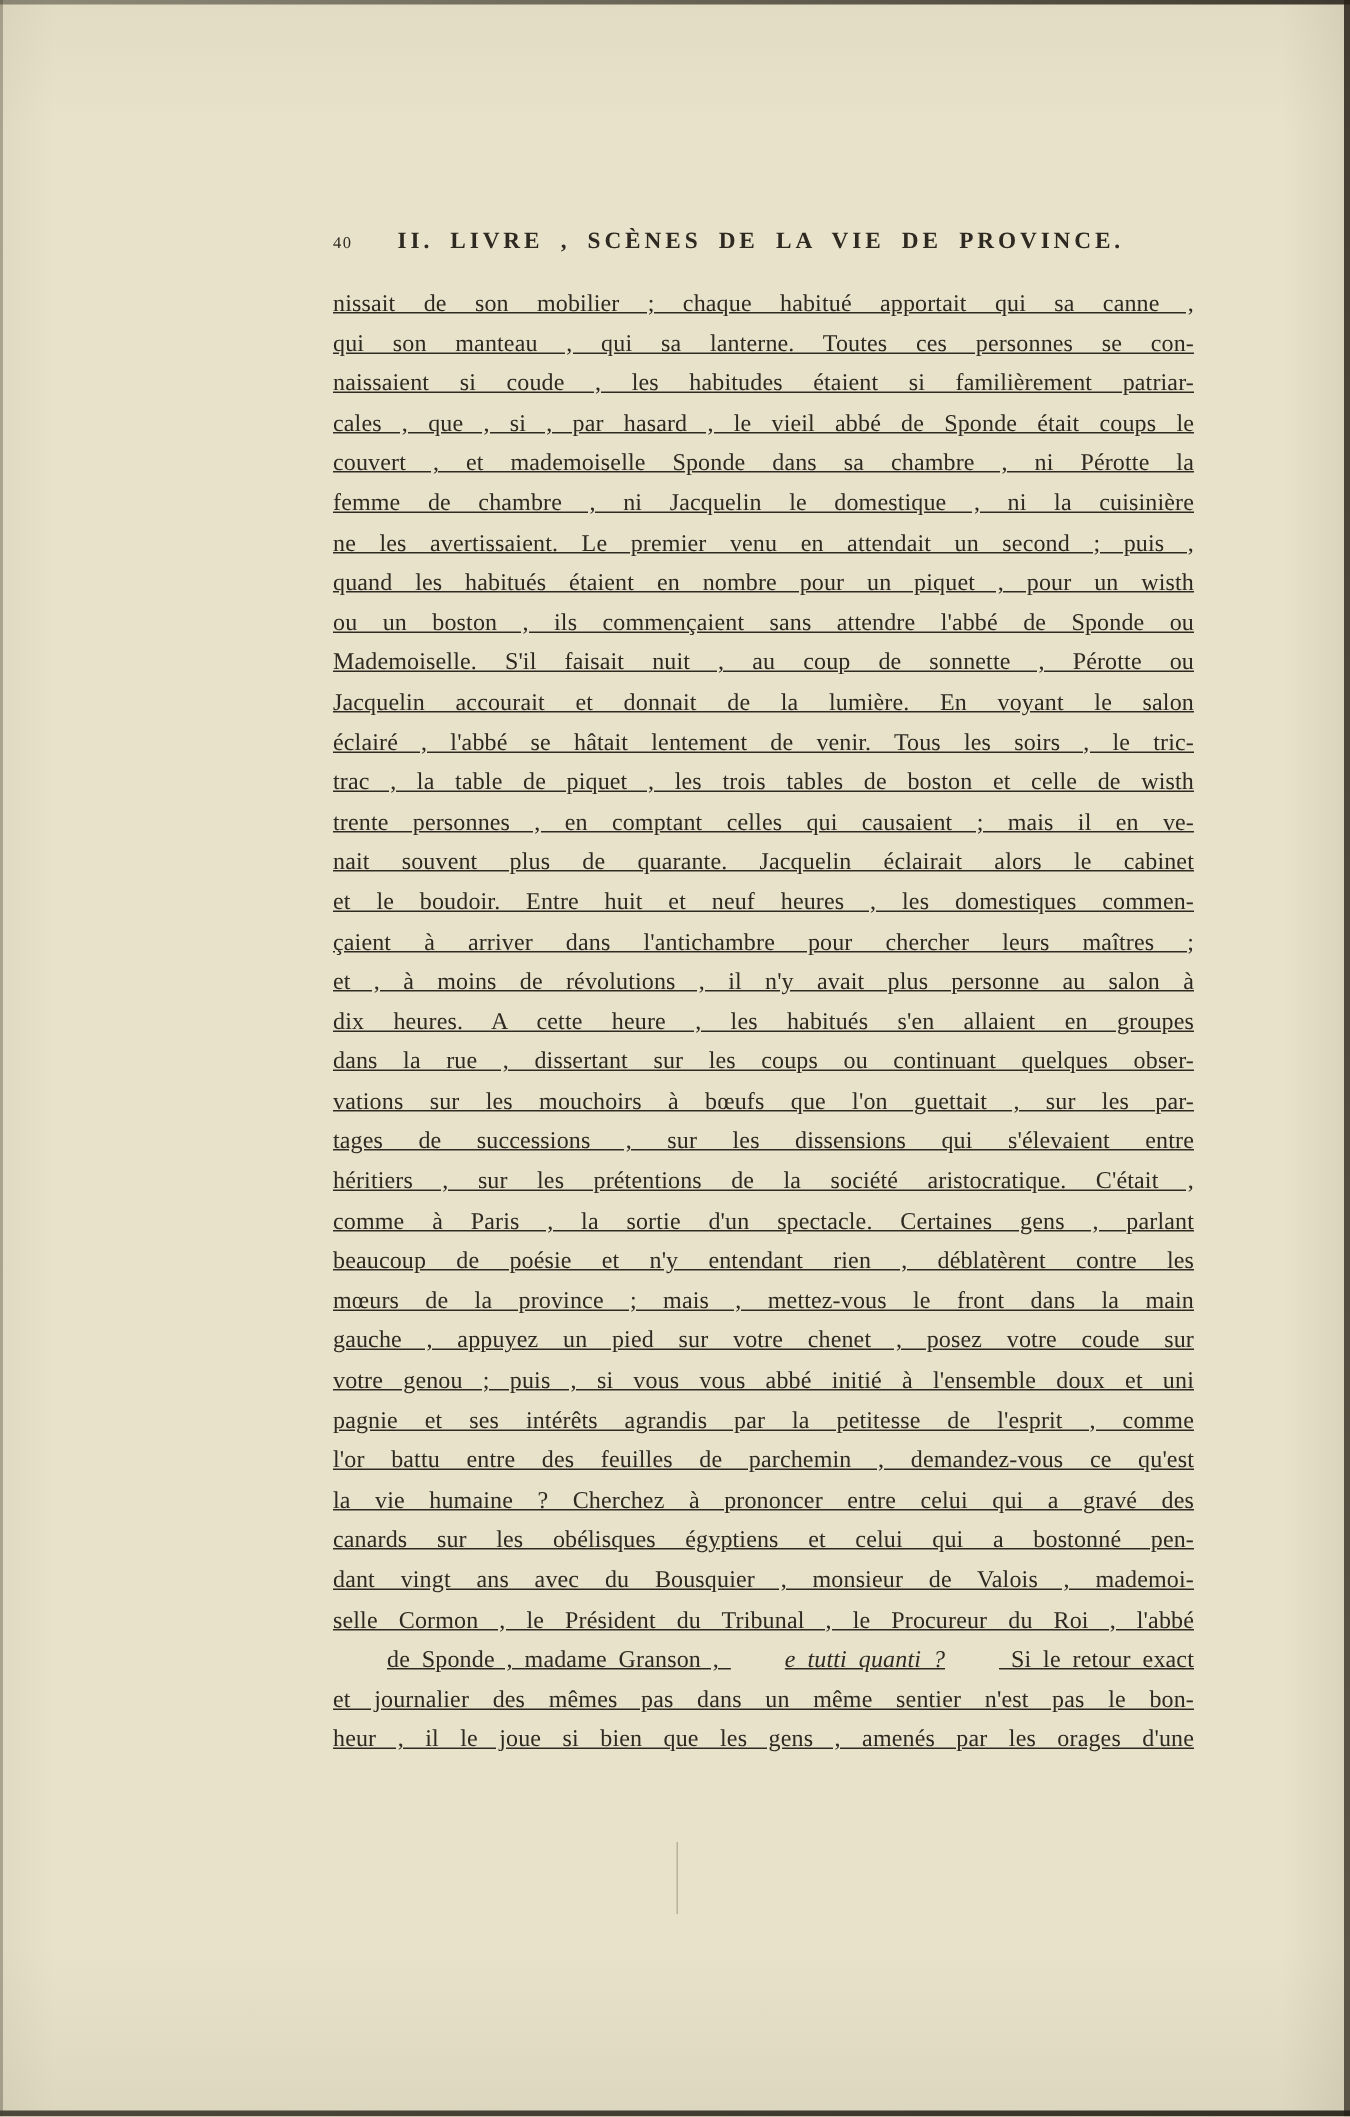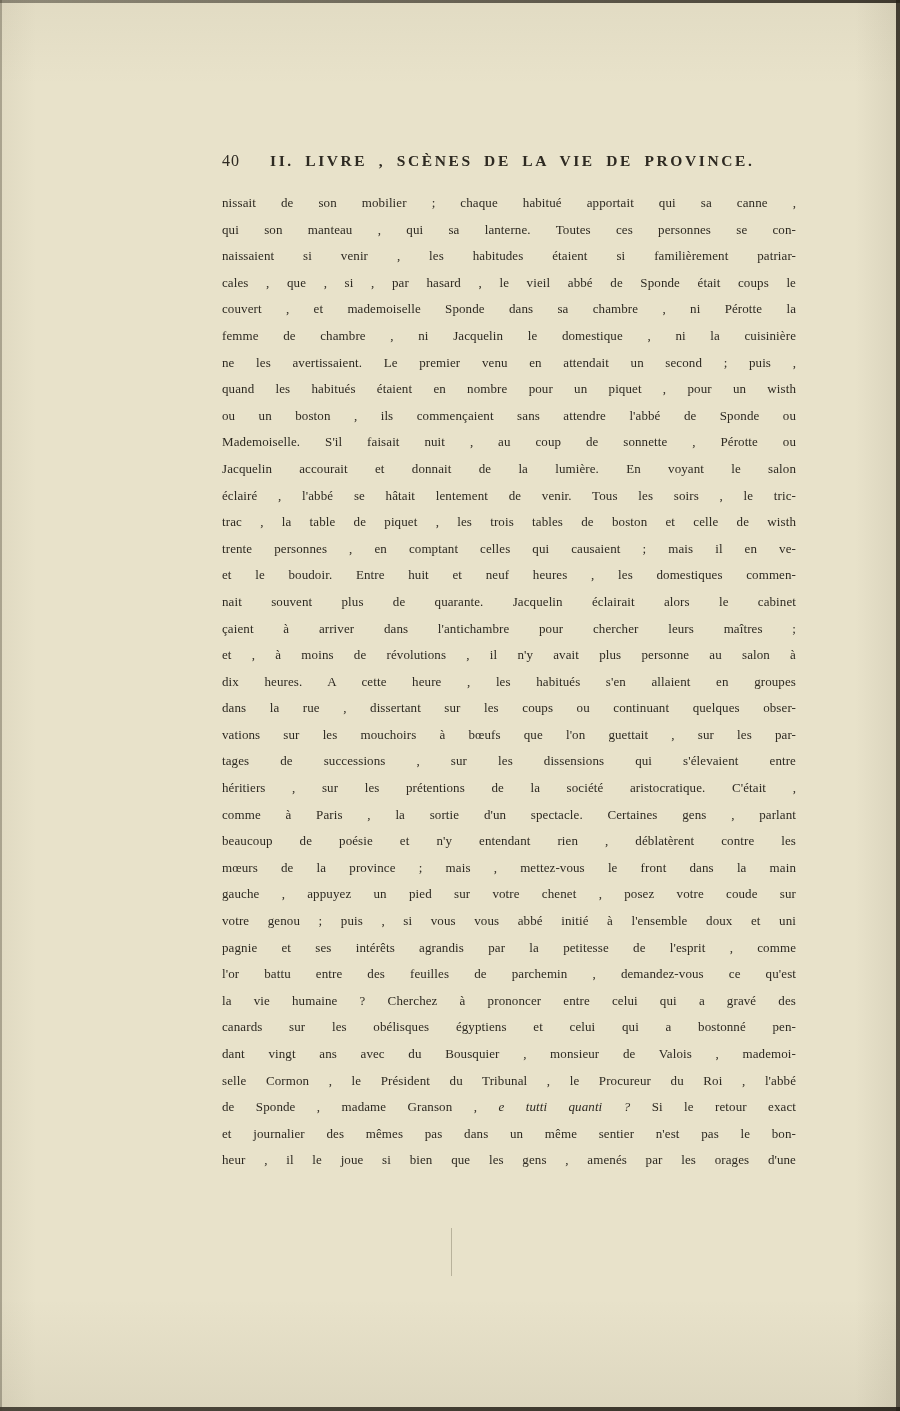--- a/index.html
+++ b/index.html
@@ -47,47 +47,48 @@
     left: 222px;
     width: 574px;
     display: flex;
     align-items: baseline;
     font-size: 15.5px;
     font-weight: bold;
   }
   .page-number {
     letter-spacing: 1px;
     margin-right: 30px;
-    font-size: 16px;
+    font-size: 11px;
     font-weight: normal;
   }
   .header-title {
     flex: 1;
     letter-spacing: 2.6px;
     word-spacing: 5px;
     white-space: nowrap;
   }
   
   .text-block {
     position: absolute;
     top: 190px;
     left: 222px;
     width: 574px;
   }
   .line {
-    font-size: 13px;
+    font-size: 16px;
     line-height: 26.6px;
     height: 26.6px;
     text-align: justify;
     text-align-last: justify;
     white-space: nowrap;
     overflow: visible;
     letter-spacing: 0.1px;
+    text-decoration: underline;
   }
-  .line span { white-space: pre-wrap; }
+  .line span { white-space: pre-wrap; margin-left: 36px; }
   .italic { font-style: italic; }
 </style>
 </head>
 <body>
 
 <div class="page">
 
   <div class="edge-top"></div>
   <div class="edge-right"></div>
   <div class="edge-bottom"></div>
@@ -95,34 +96,34 @@
   <div class="crease"></div>
 
   <header class="running-header">
     <span class="page-number">40</span>
     <span class="header-title">II. LIVRE , SCÈNES DE LA VIE DE PROVINCE.</span>
   </header>
 
   <main class="text-block">
       <div class="line">nissait de son mobilier ; chaque habitué apportait qui sa canne ,</div>
       <div class="line">qui son manteau , qui sa lanterne. Toutes ces personnes se con-</div>
-      <div class="line">naissaient si venir , les habitudes étaient si familièrement patriar-</div>
+      <div class="line">naissaient si coude , les habitudes étaient si familièrement patriar-</div>
       <div class="line">cales , que , si , par hasard , le vieil abbé de Sponde était coups le</div>
       <div class="line">couvert , et mademoiselle Sponde dans sa chambre , ni Pérotte la</div>
       <div class="line">femme de chambre , ni Jacquelin le domestique , ni la cuisinière</div>
       <div class="line">ne les avertissaient. Le premier venu en attendait un second ; puis ,</div>
       <div class="line">quand les habitués étaient en nombre pour un piquet , pour un wisth</div>
       <div class="line">ou un boston , ils commençaient sans attendre l'abbé de Sponde ou</div>
       <div class="line">Mademoiselle. S'il faisait nuit , au coup de sonnette , Pérotte ou</div>
       <div class="line">Jacquelin accourait et donnait de la lumière. En voyant le salon</div>
       <div class="line">éclairé , l'abbé se hâtait lentement de venir. Tous les soirs , le tric-</div>
       <div class="line">trac , la table de piquet , les trois tables de boston et celle de wisth</div>
       <div class="line">trente personnes , en comptant celles qui causaient ; mais il en ve-</div>
+      <div class="line">nait souvent plus de quarante. Jacquelin éclairait alors le cabinet</div>
       <div class="line">et le boudoir. Entre huit et neuf heures , les domestiques commen-</div>
-      <div class="line">nait souvent plus de quarante. Jacquelin éclairait alors le cabinet</div>
       <div class="line">çaient à arriver dans l'antichambre pour chercher leurs maîtres ;</div>
       <div class="line">et , à moins de révolutions , il n'y avait plus personne au salon à</div>
       <div class="line">dix heures. A cette heure , les habitués s'en allaient en groupes</div>
       <div class="line">dans la rue , dissertant sur les coups ou continuant quelques obser-</div>
       <div class="line">vations sur les mouchoirs à bœufs que l'on guettait , sur les par-</div>
       <div class="line">tages de successions , sur les dissensions qui s'élevaient entre</div>
       <div class="line">héritiers , sur les prétentions de la société aristocratique. C'était ,</div>
       <div class="line">comme à Paris , la sortie d'un spectacle. Certaines gens , parlant</div>
       <div class="line">beaucoup de poésie et n'y entendant rien , déblatèrent contre les</div>
       <div class="line">mœurs de la province ; mais , mettez-vous le front dans la main</div>

